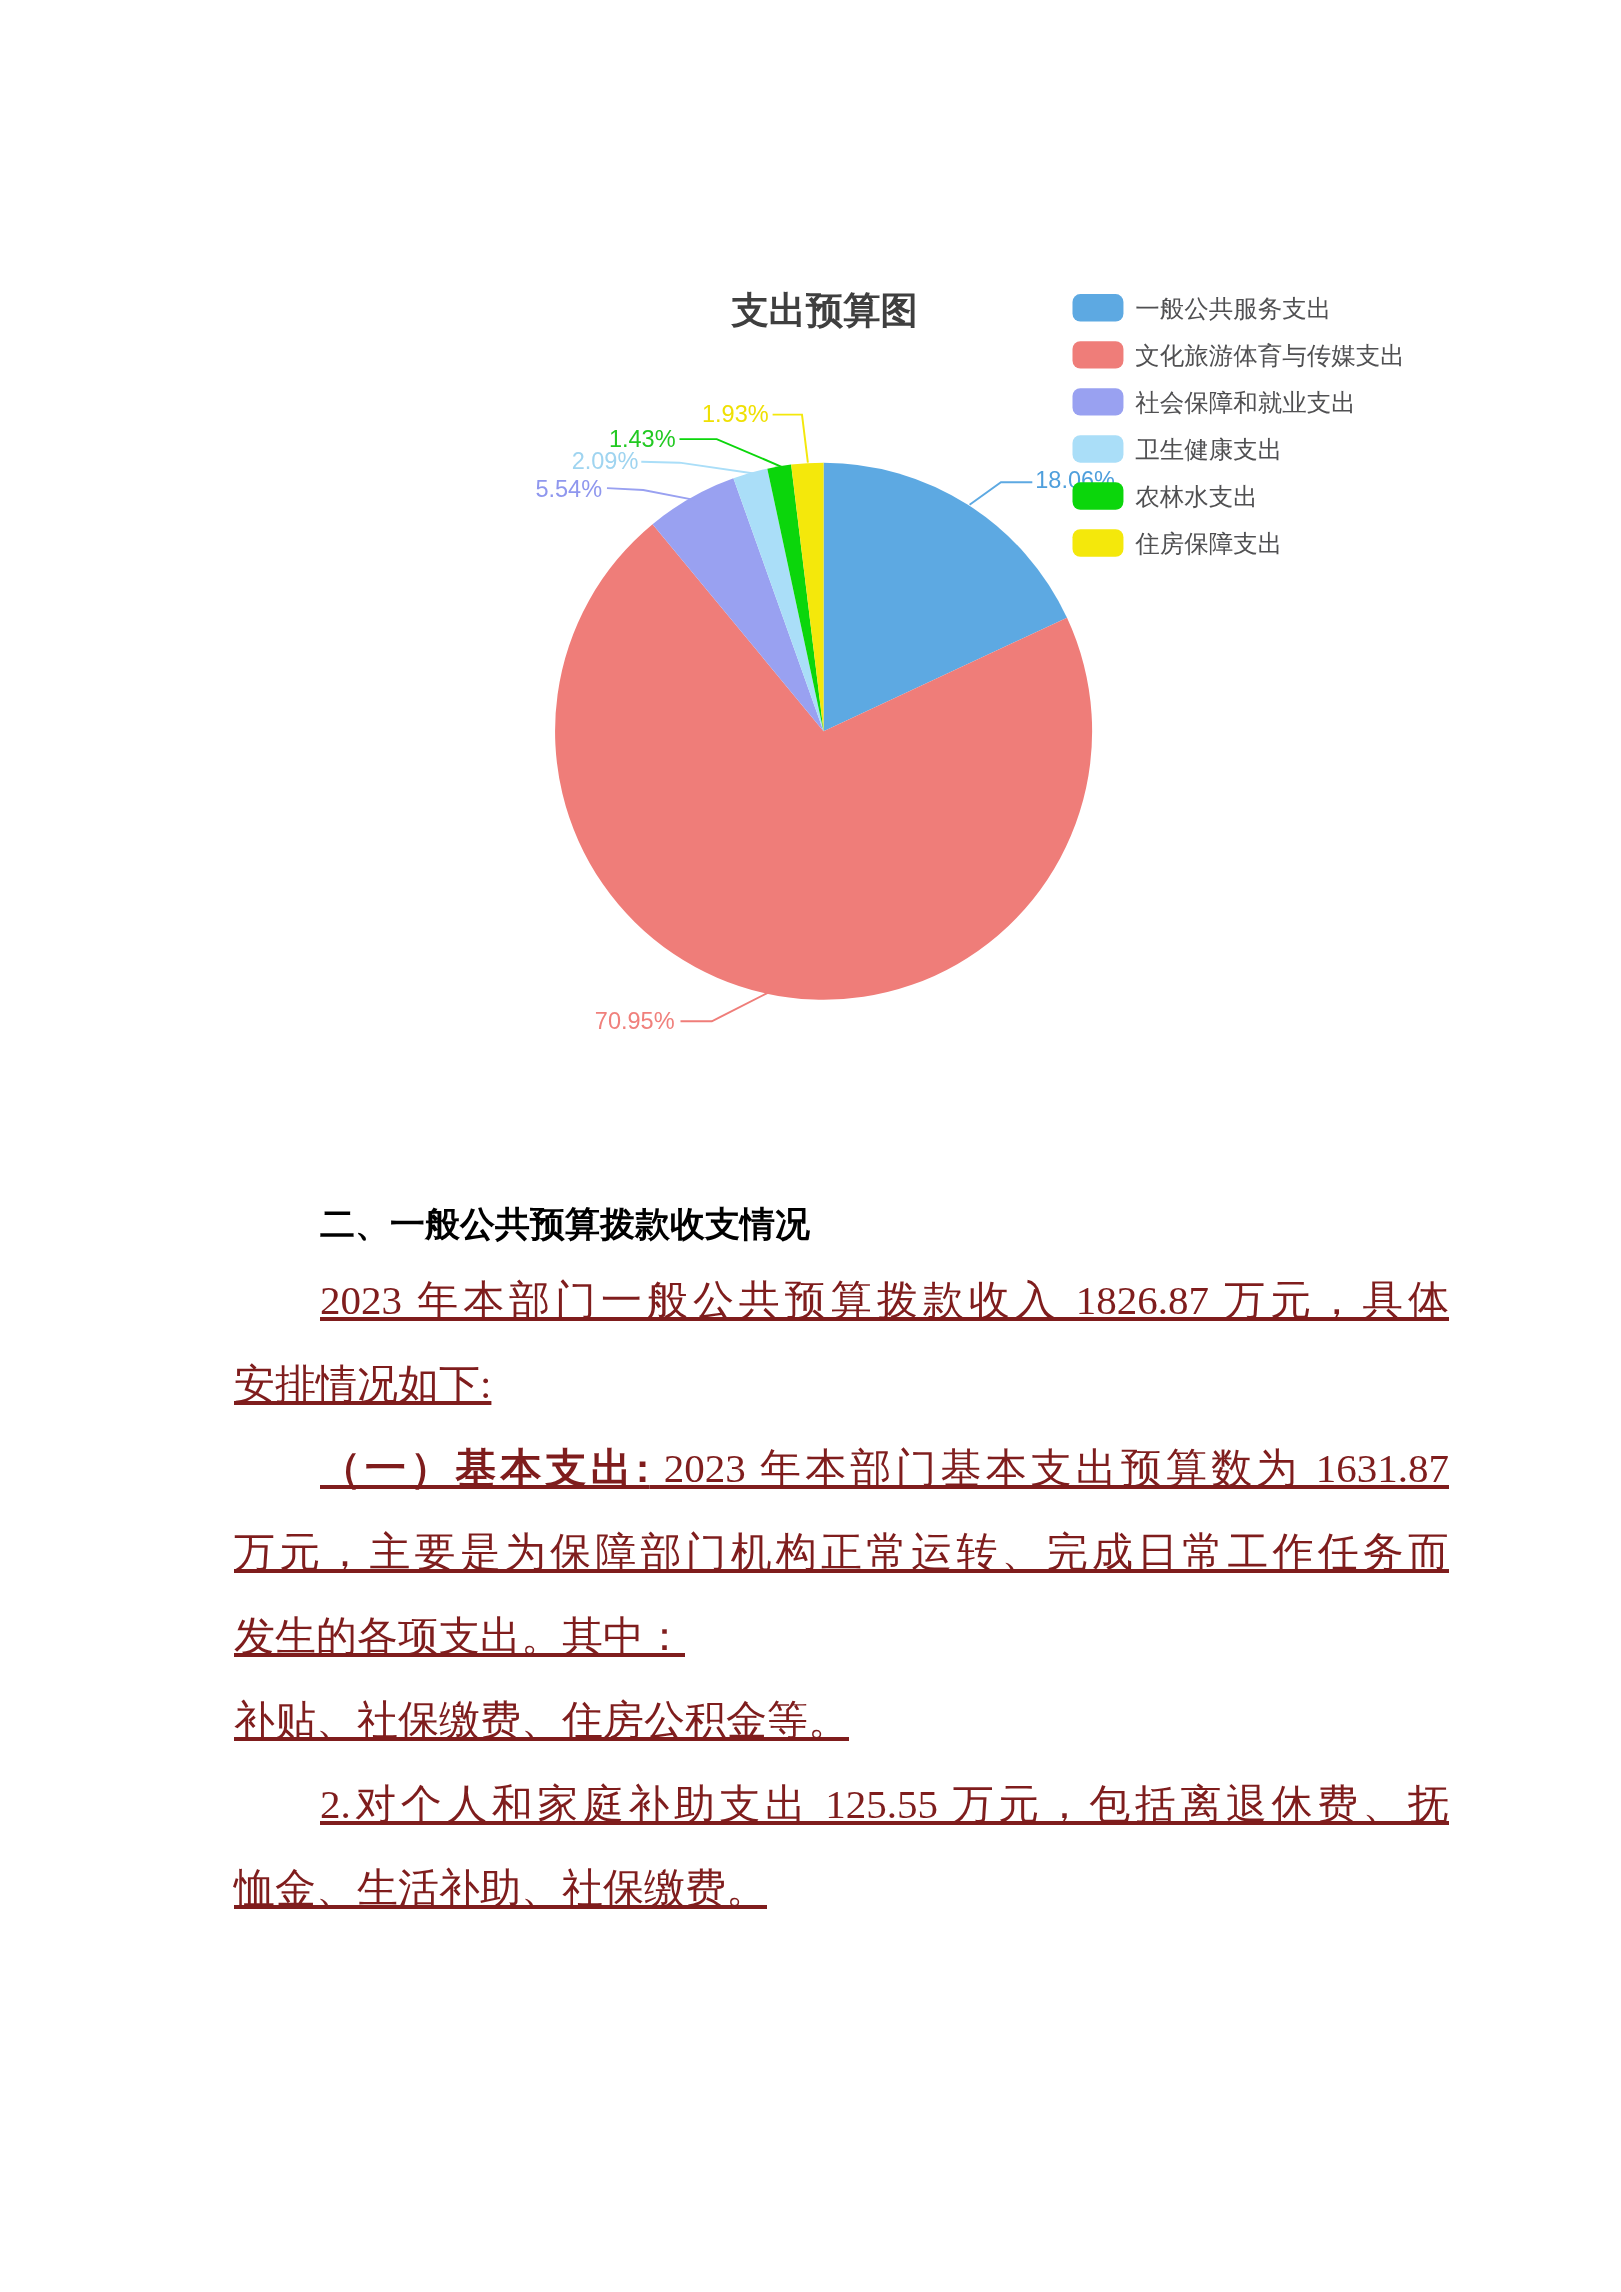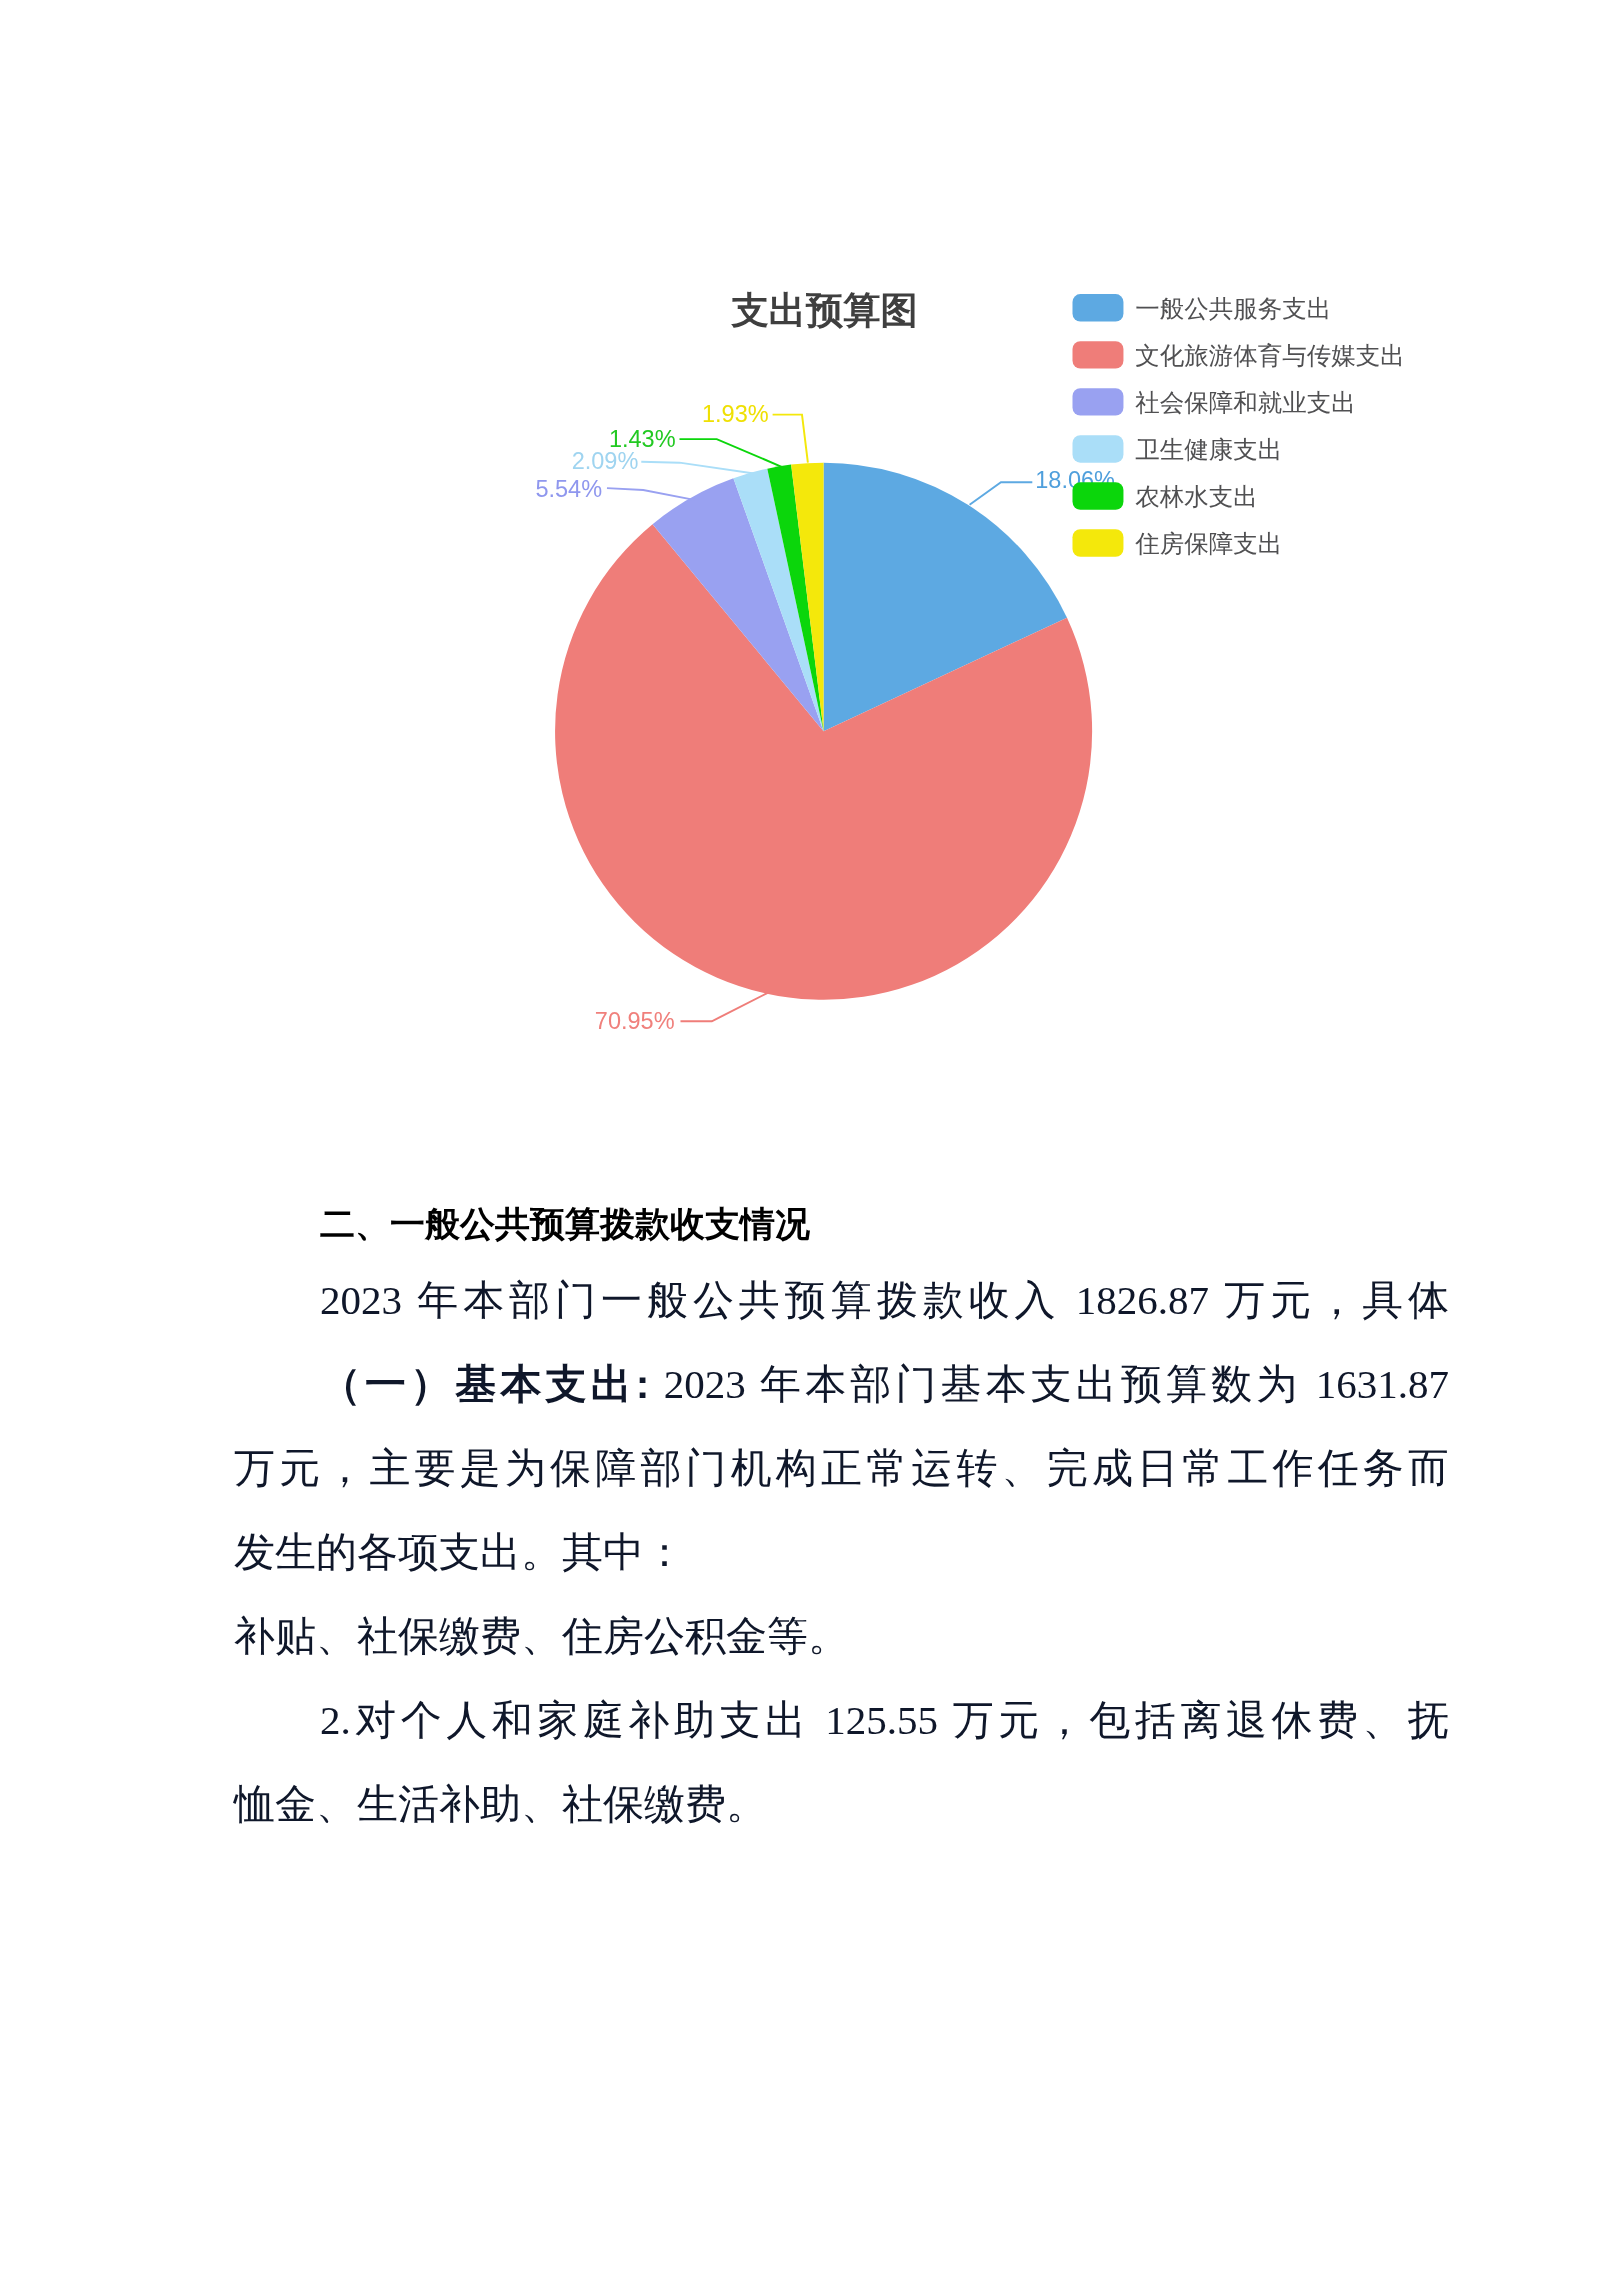--- a/index.html
+++ b/index.html
@@ -23,21 +23,21 @@
     font-family: "Liberation Sans", "DejaVu Sans", sans-serif;
   }
   .doc-heading {
     position: absolute; left: 218px; top: 1198px; width: 1215px;
     font-family: "Liberation Sans", "DejaVu Sans", sans-serif;
     font-weight: bold; font-size: 35px; line-height: 51px;
     color: #000000; text-indent: 86px; white-space: nowrap;
   }
   .doc-body {
     position: absolute; left: 218px; top: 1258px; width: 1215px;
-    font-size: 41px; line-height: 84px; color: #0f172a;
+    font-size: 41px; line-height: 84px; color: #7f1d1d; text-decoration: underline;
   }
   .doc-body .line { height: 84px; white-space: nowrap; }
   .doc-body .line.fill {
     white-space: normal; overflow: hidden;
     text-align: justify; text-align-last: justify;
   }
   .doc-body .line.indent { text-indent: 86px; }
   .doc-body .bold {
     font-family: "Liberation Sans", "DejaVu Sans", sans-serif;
     font-weight: bold;
@@ -99,20 +99,21 @@
           <rect x="1078" y="540" width="52" height="28" rx="8" fill="#f4e80b"></rect>
           <text x="1142" y="563" font-size="25" fill="#505052" class="legend-label-text">住房保障支出</text>
         </g>
       </g>
   </svg>
 
   <div class="doc-heading">二、一般公共预算拨款收支情况</div>
 
   <div class="doc-body">
       <div class="line indent fill"><span>2023 年本部门一般公共预算拨款收入 1826.87 万元，具体</span></div>
+      <div class="line"><span>安排情况如下:</span></div>
       <div class="line indent fill"><span class="bold">（一）基本支出:</span><span> 2023 年本部门基本支出预算数为 1631.87</span></div>
       <div class="line fill"><span>万元，主要是为保障部门机构正常运转、完成日常工作任务而</span></div>
       <div class="line"><span>发生的各项支出。其中：</span></div>
       <div class="line"><span>补贴、社保缴费、住房公积金等。</span></div>
       <div class="line indent fill"><span>2.对个人和家庭补助支出 125.55 万元，包括离退休费、抚</span></div>
       <div class="line"><span>恤金、生活补助、社保缴费。</span></div>
     </div>
 
 </div>
 

